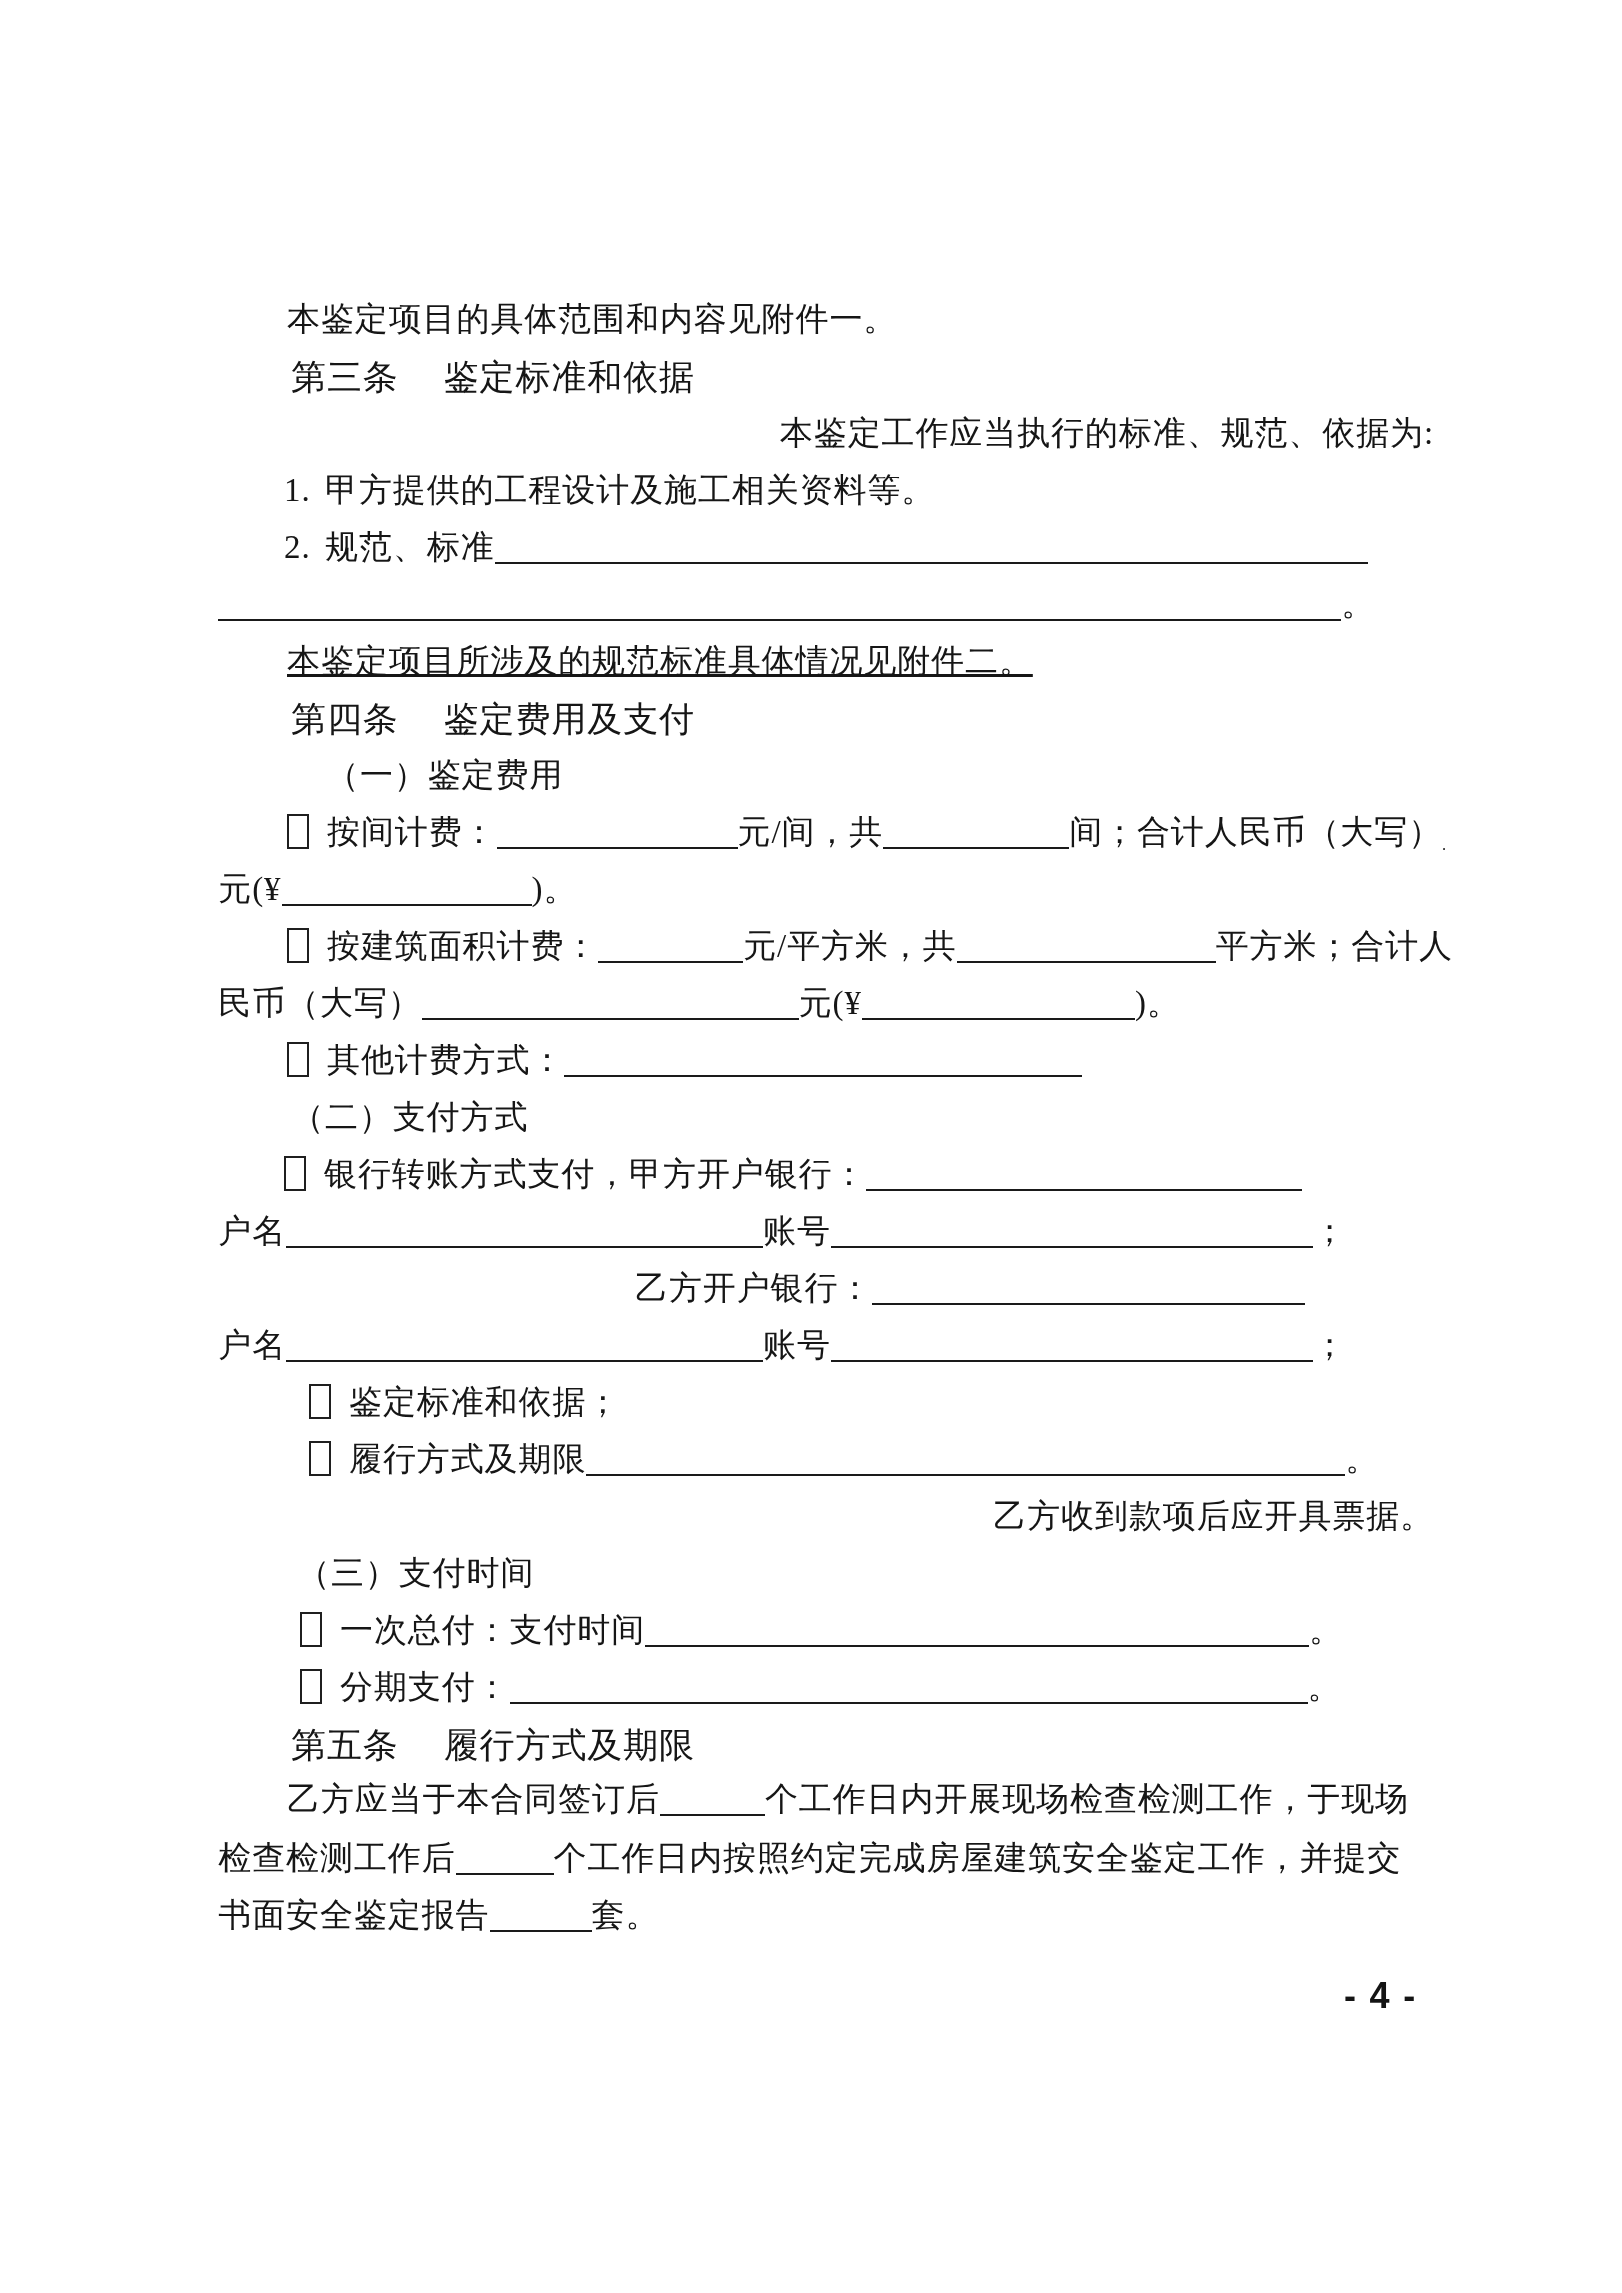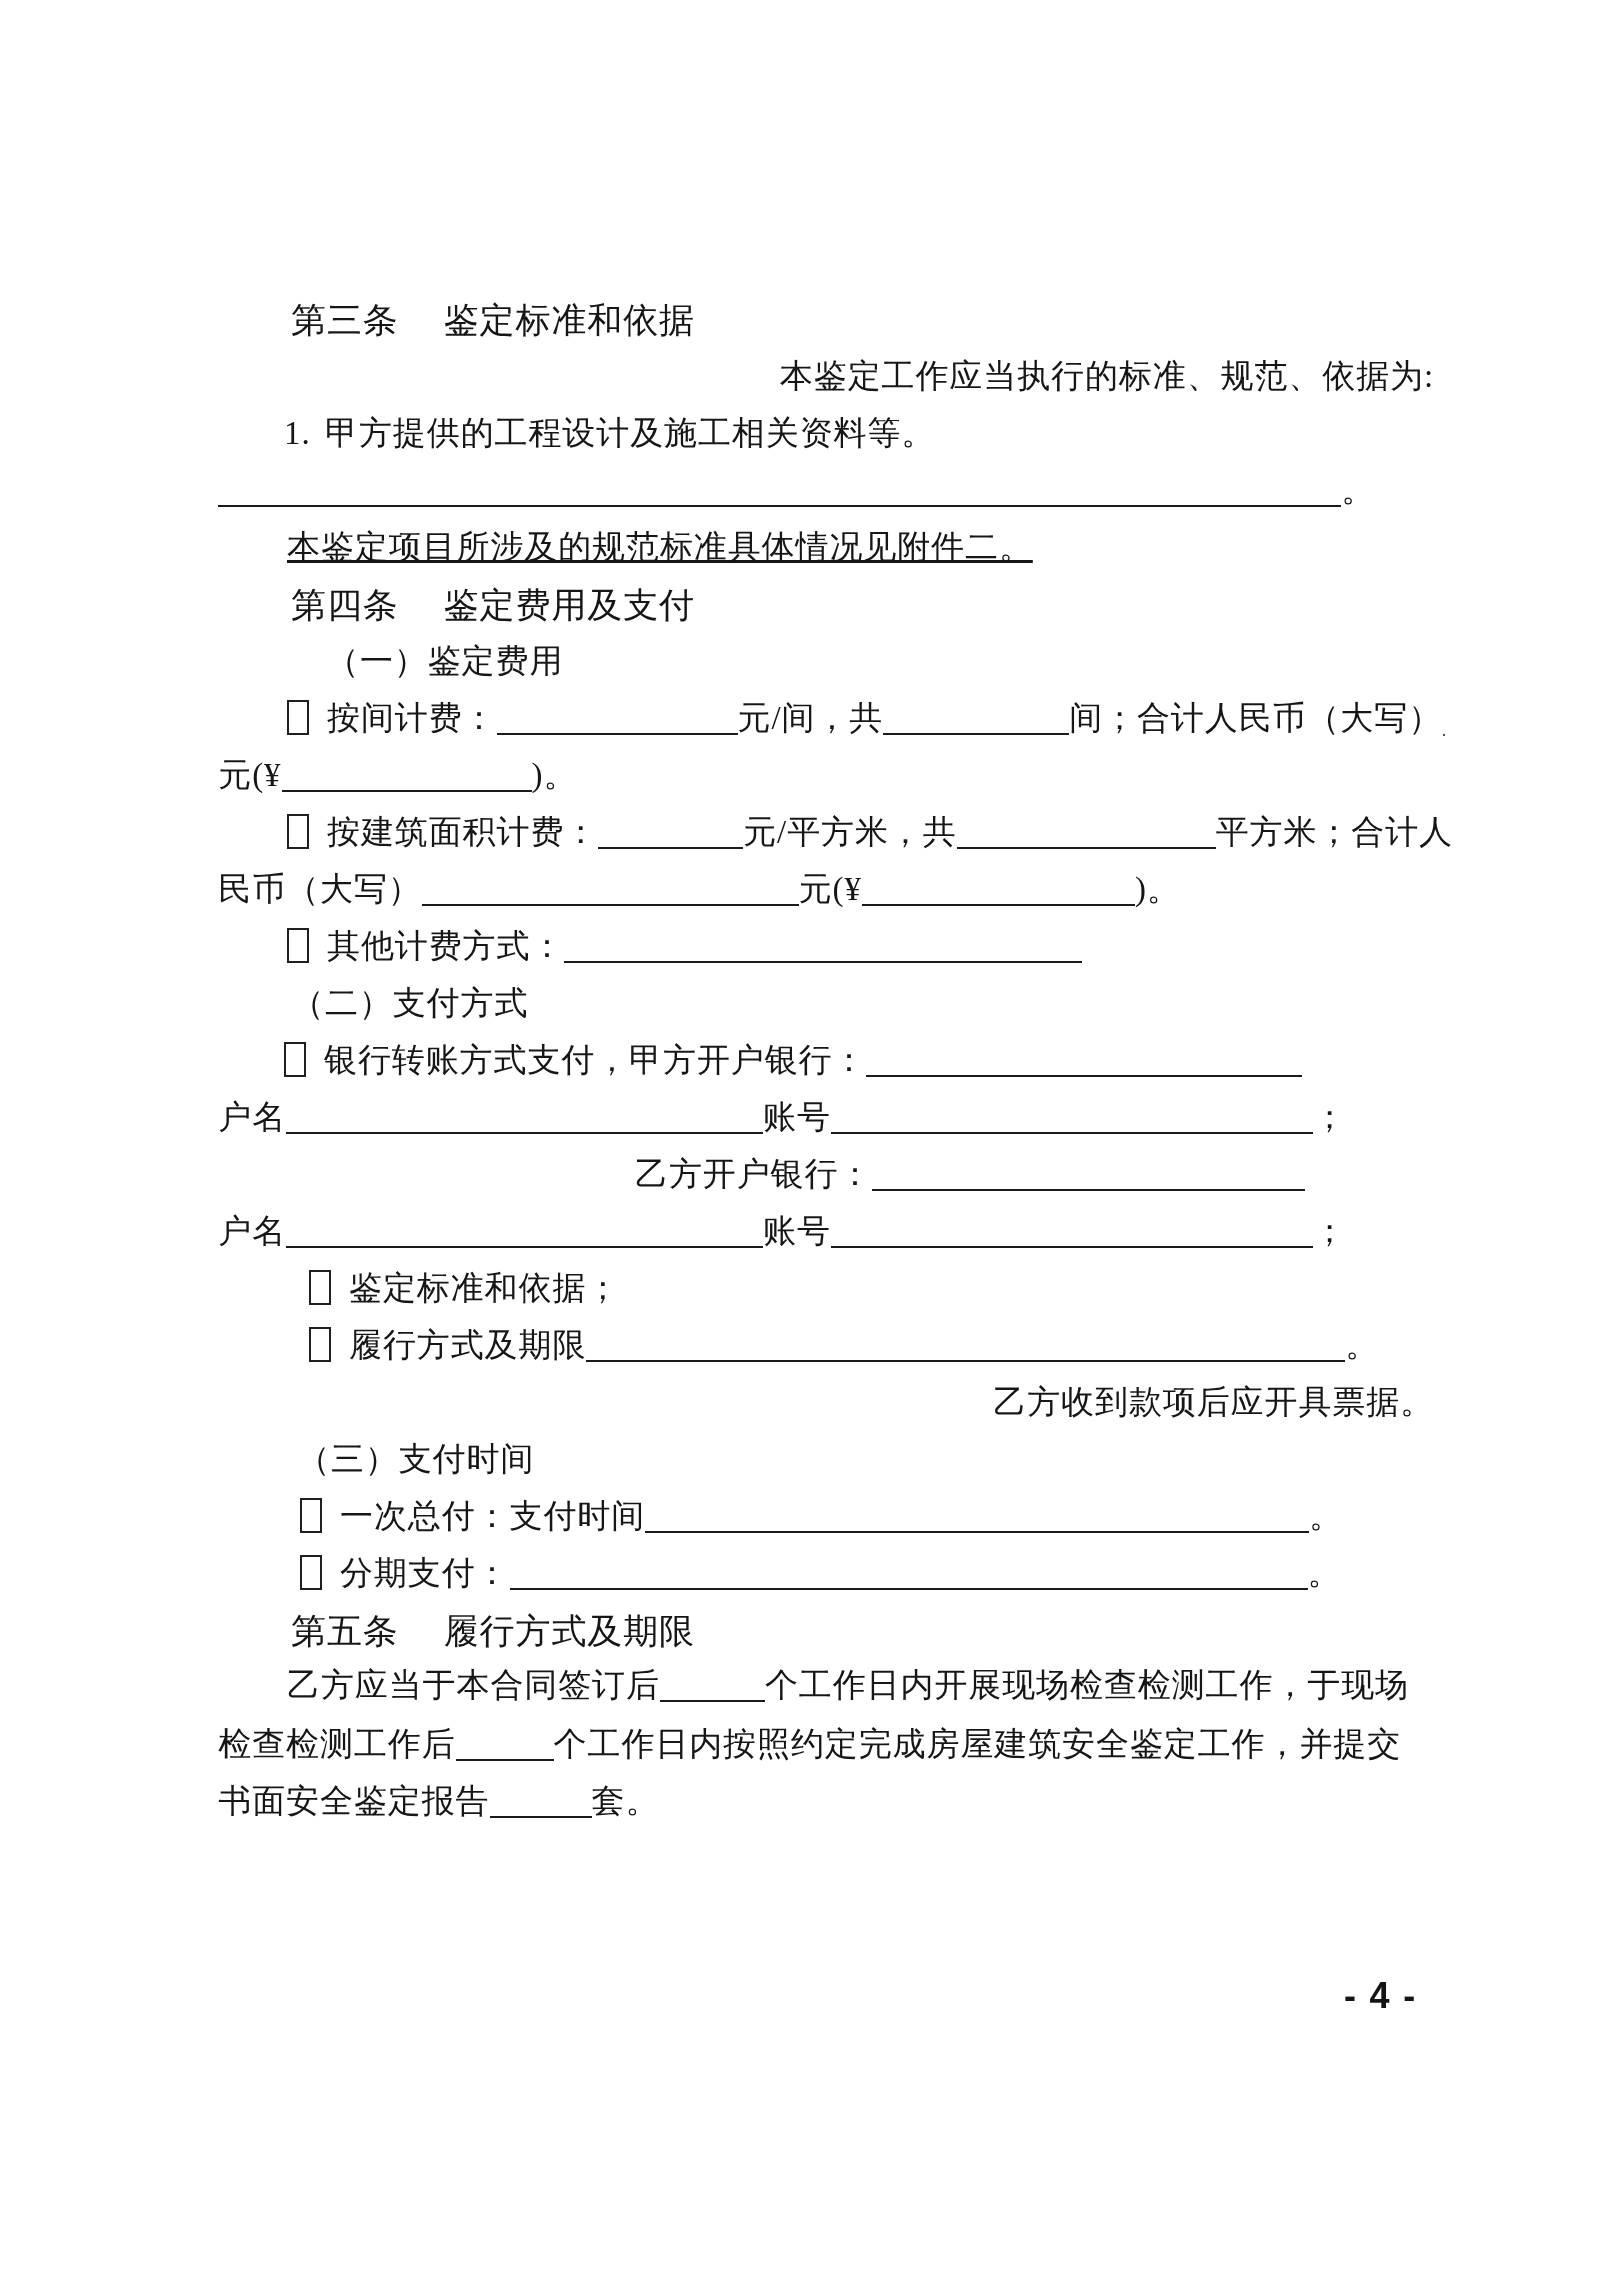--- a/index.html
+++ b/index.html
@@ -66,23 +66,25 @@
     font-size: 36px;
     letter-spacing: 1.8px;
     color: #141414;
   }
 </style>
 </head>
 <body>
 
 <div class="page">
   <div class="content" id="doc-lines">
+      <div class="line body" style="padding-left: 76px;"><span class="txt">本鉴定项目的具体范围和内容见附件一。</span></div>
       <div class="line heading" style="padding-left: 80px;"><span class="txt">第三条</span><span class="gap" style="width: 45px;"></span><span class="txt">鉴定标准和依据</span></div>
       <div class="line body" style="padding-left: 69px; text-align: right;"><span class="txt">本鉴定工作应当执行的标准、规范、依据为:</span></div>
       <div class="line body" style="padding-left: 73px;"><span class="txt">1.</span><span class="gap" style="width: 14.5px;"></span><span class="txt">甲方提供的工程设计及施工相关资料等。</span></div>
+      <div class="line body" style="padding-left: 73px;"><span class="txt">2.</span><span class="gap" style="width: 14.5px;"></span><span class="txt">规范、标准</span><span class="blank" style="width: 873px;"></span></div>
       <div class="line body" style="padding-left: 7.3px;"><span class="blank" style="width: 1123px;"></span><span class="txt">。</span></div>
       <div class="line body" style="padding-left: 76px; text-decoration: underline;"><span class="txt">本鉴定项目所涉及的规范标准具体情况见附件二。</span></div>
       <div class="line heading" style="padding-left: 80px;"><span class="txt">第四条</span><span class="gap" style="width: 45px;"></span><span class="txt">鉴定费用及支付</span></div>
       <div class="line body" style="padding-left: 115px;"><span class="txt">（一）鉴定费用</span></div>
       <div class="line body" style="padding-left: 76px;"><span class="checkbox"></span><span class="txt">按间计费：</span><span class="blank" style="width: 241px;"></span><span class="txt">元/间，共</span><span class="blank" style="width: 186px;"></span><span class="txt">间；合计人民币（大写）</span><span class="txt tiny">.</span></div>
       <div class="line body" style="padding-left: 7.3px;"><span class="txt">元(¥</span><span class="blank" style="width: 250px;"></span><span class="txt">)。</span></div>
       <div class="line body" style="padding-left: 76px;"><span class="checkbox"></span><span class="txt">按建筑面积计费：</span><span class="blank" style="width: 145px;"></span><span class="txt">元/平方米，共</span><span class="blank" style="width: 259px;"></span><span class="txt">平方米；合计人</span></div>
       <div class="line body" style="padding-left: 7.3px;"><span class="txt">民币（大写）</span><span class="blank" style="width: 377px;"></span><span class="txt">元(¥</span><span class="blank" style="width: 273px;"></span><span class="txt">)。</span></div>
       <div class="line body" style="padding-left: 76px;"><span class="checkbox"></span><span class="txt">其他计费方式：</span><span class="blank" style="width: 518px;"></span></div>
       <div class="line body" style="padding-left: 80px;"><span class="txt">（二）支付方式</span></div>

